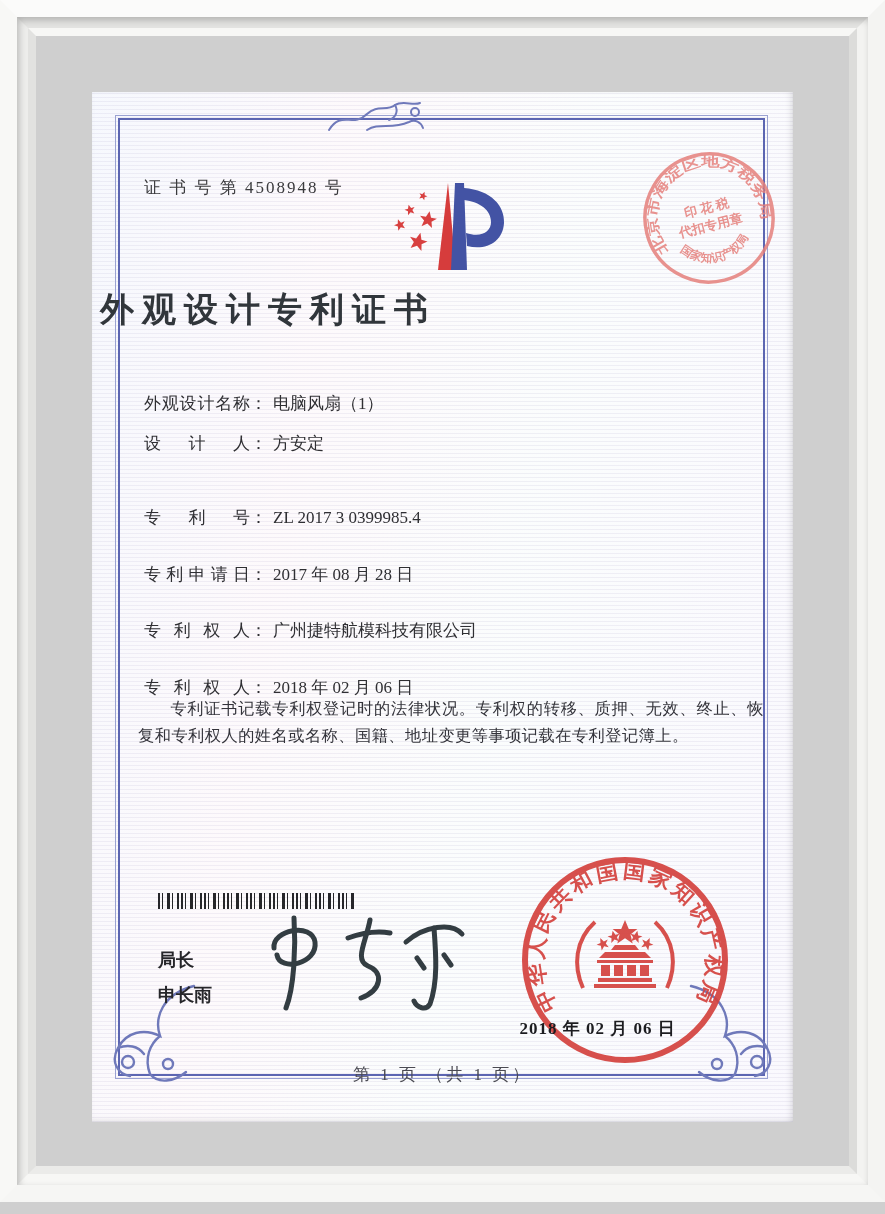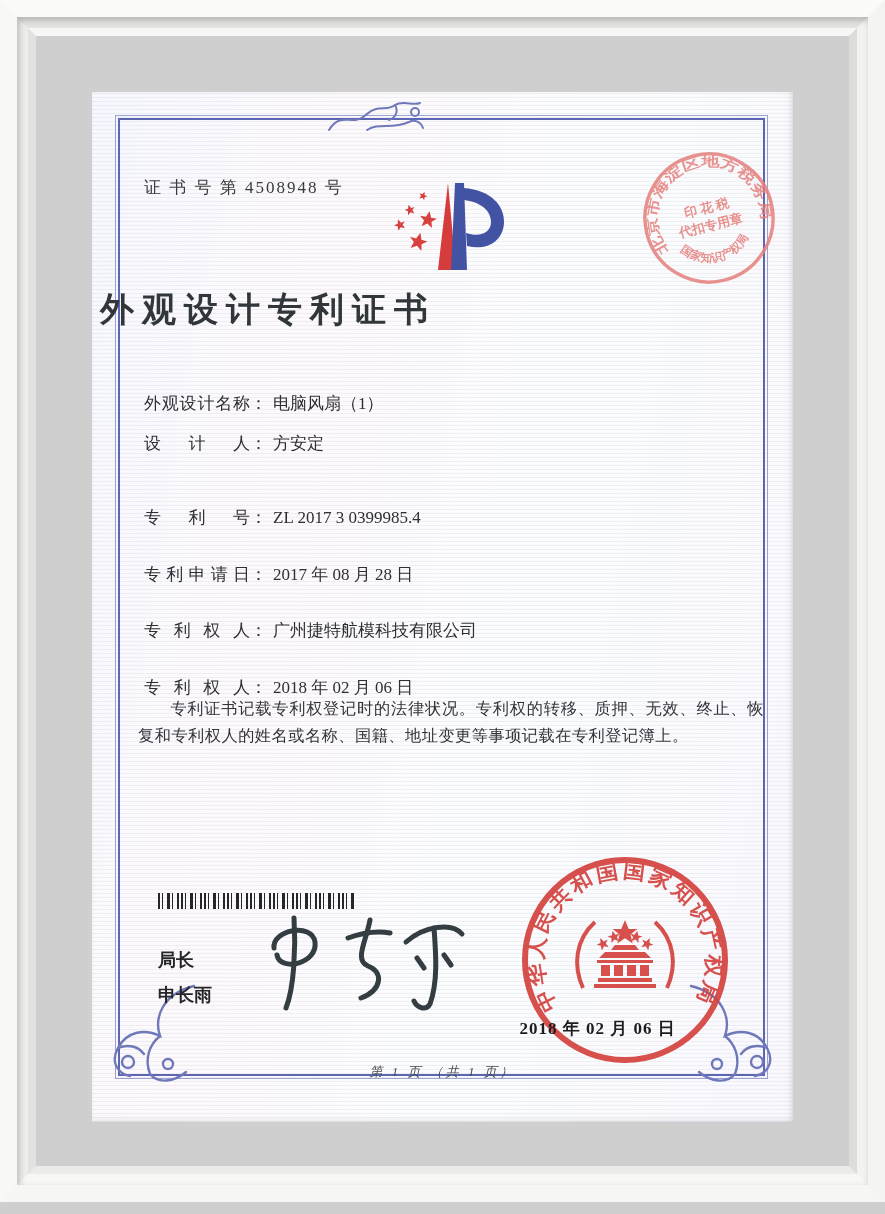--- a/index.html
+++ b/index.html
@@ -43,22 +43,22 @@
         #26262a 4px 5px, transparent 5px 9px,
         #26262a 9px 12px, transparent 12px 14px,
         #26262a 14px 15px, transparent 15px 19px,
         #26262a 19px 21px, transparent 21px 23px);}
   .officer{left:66px;top:851px;font-size:18px;font-weight:600;color:#26262a;line-height:35px;
            font-family:Liberation Serif, serif;}
   .signature{left:172px;top:816px;}
   .seal-wrap{left:428px;top:763px;width:210px;height:210px;opacity:.92;}
   .seal-date{left:408px;top:925px;width:195px;text-align:center;font-size:17px;
              letter-spacing:1px;color:#1c1c20;font-weight:600;}
-  .footer{left:0;top:971px;width:100%;text-align:center;font-size:13px;
-          letter-spacing:3px;color:#4a4a52;font-style:italic;}
+  .footer{left:0;top:971px;width:100%;text-align:center;font-size:17px;
+          letter-spacing:3px;color:#4a4a52;}
   .stamp-wrap{left:547px;top:56px;width:140px;height:140px;transform:rotate(-14deg);opacity:.85;}
   .logo{left:295px;top:88px;}
 </style>
 </head>
 <body>
 
 <div id="photo">
   <div class="frame1"></div>
   <div class="frame2"></div>
   <div class="frame3"></div>

